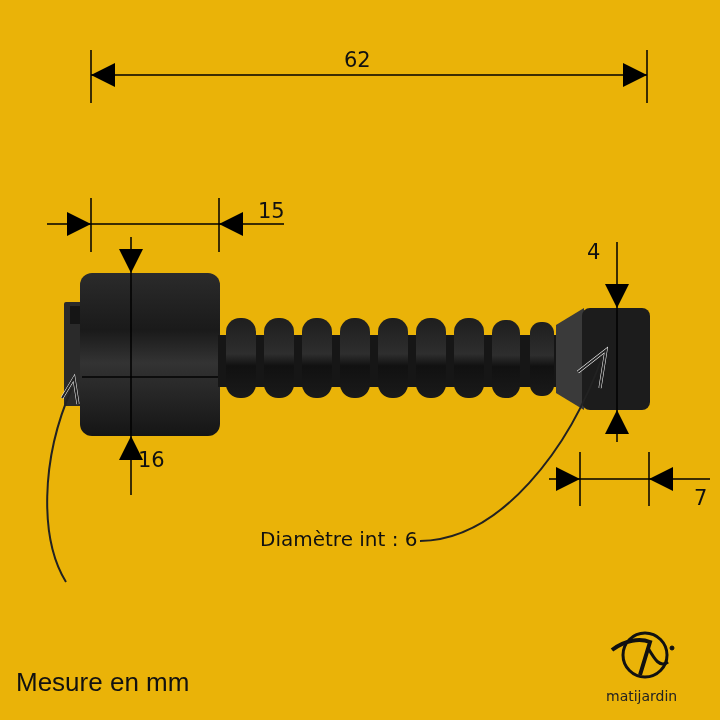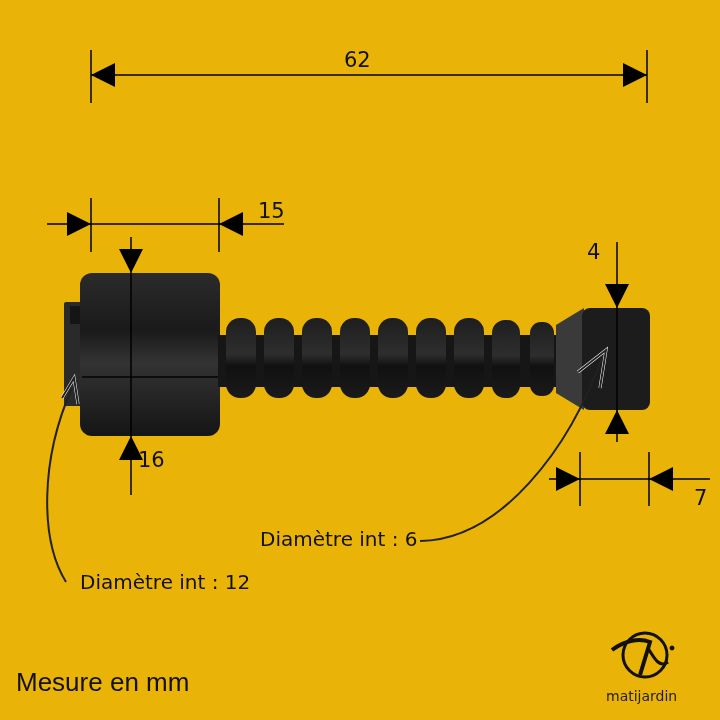--- a/index.html
+++ b/index.html
@@ -115,18 +115,17 @@
     </g>
   </svg>
 
   <div class="lbl dim" style="left:344px;top:48px;">62</div>
   <div class="lbl dim" style="left:258px;top:199px;">15</div>
   <div class="lbl dim" style="left:138px;top:448px;">16</div>
   <div class="lbl dim" style="left:587px;top:240px;">4</div>
   <div class="lbl dim" style="left:694px;top:486px;">7</div>
 
   <div class="lbl note" style="left:220px;top:527px;margin-left:40px;">Diamètre int : 6</div>
-  <div class="lbl note" style="left:80px;top:570px;">Diamètre int : 12</div>
 
   <div class="lbl unit" style="left:16px;top:667px;">Mesure en mm</div>
 
   <div class="lbl brand" style="left:606px;top:688px;text-align:center;">matijardin</div>
 </div>
 
 </body></html>

